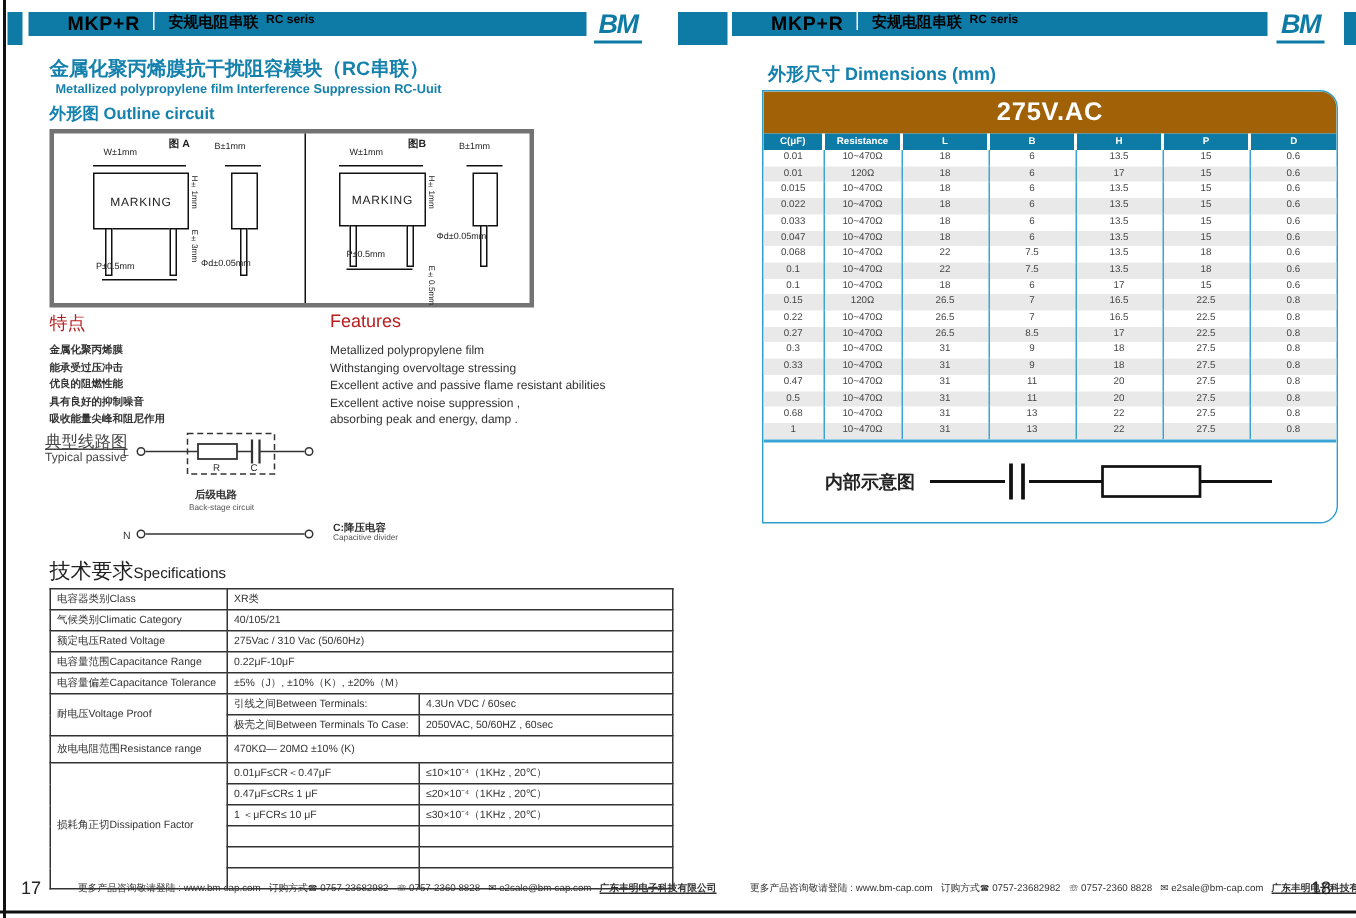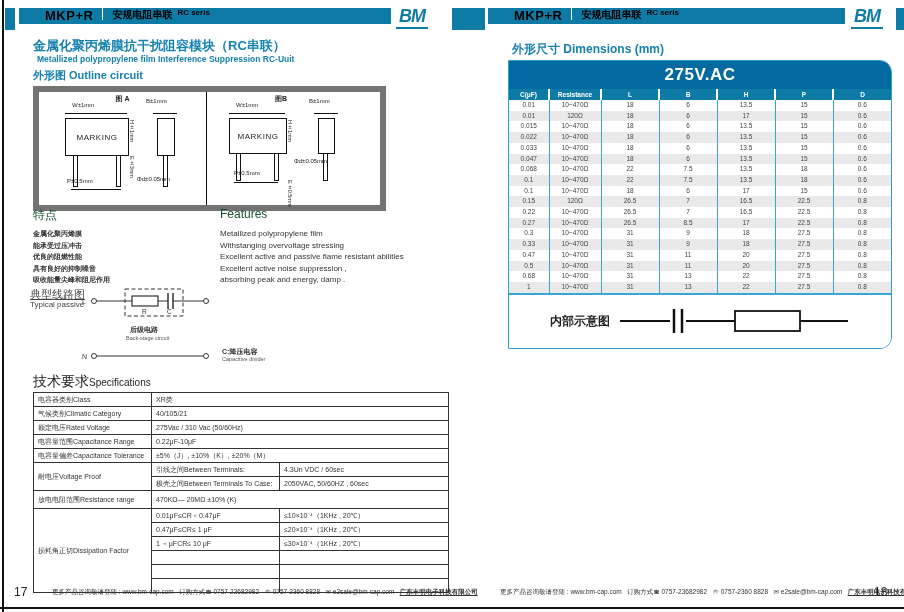--- a/index.html
+++ b/index.html
@@ -14,46 +14,46 @@
   .hdr-sep{width:1px;height:12px;background:#fff;margin:0 9px;}
   .hdr-cn{font-size:10px;font-weight:bold;white-space:nowrap;}
   .hdr-en{font-size:8px;font-weight:bold;margin-left:5px;white-space:nowrap;}
   .bm-logo{font-style:italic;font-weight:bold;font-size:18px;line-height:20px;color:#0e7ba6;
            border-bottom:2px solid #0e7ba6;padding:0 3px 1px 3px;letter-spacing:-1px;background:#fff;}
 
   
   .title-cn{font-size:13px;font-weight:bold;color:#1581ad;}
   .title-en{font-size:8.5px;font-weight:bold;color:#1581ad;}
   .sec-blue{font-size:11px;font-weight:bold;color:#1581ad;}
-  .draw-box{width:317px;height:113px;border:6px solid #737373;padding-left:24px;}
+  .draw-box{width:317px;height:113px;border:3px solid #737373;}
   .draw-div{position:absolute;left:167px;top:0;width:1px;height:100%;background:#111;}
   .fig-label{position:absolute;top:2px;width:100%;text-align:center;font-size:7px;color:#222;font-weight:bold;}
   .comp-body{position:absolute;border:1.5px solid #111;display:flex;align-items:center;justify-content:center;
              font-size:8px;letter-spacing:.5px;color:#222;background:#fff;}
   .lead{position:absolute;width:3px;border:1px solid #111;background:#fff;}
   .dim-line{position:absolute;border-top:1px solid #111;}
   .dim-lbl{position:absolute;font-size:6px;color:#222;white-space:nowrap;}
   .dim-vert{position:absolute;font-size:5.5px;color:#222;writing-mode:vertical-rl;white-space:nowrap;}
-  .sec-hd{font-size:12px;color:#14532d;}
+  .sec-hd{font-size:12px;color:#b91c1c;}
   .feat-item-cn{font-size:7px;font-weight:bold;color:#333;line-height:11.5px;}
   .feat-item-en{font-size:8px;color:#333;line-height:11.5px;}
   .circ-hd{font-size:11px;color:#444;text-decoration:underline;}
   .circ-hd-en{font-size:8px;color:#444;}
   .divider-cn{font-size:7px;font-weight:bold;color:#333;}
   .divider-en{font-size:5.5px;color:#555;}
   .spec-title-cn{font-size:14px;color:#222;}
   .spec-title-en{font-size:10px;color:#222;}
   table.specs{border-collapse:collapse;table-layout:fixed;width:415px;}
   table.specs td{border:1px solid #333;font-size:7px;color:#333;height:11px;line-height:9px;
                  padding:1px 4px;text-align:left;overflow:hidden;white-space:nowrap;}
   table.specs tr.tall td{height:15px;}
 
   
   .dims-wrap{width:382px;border:1.5px solid #2d9fcf;border-radius:0 12px 12px 0;overflow:hidden;background:#fff;}
-  .dims-vhdr{height:28px;background:#0369a1;color:#fff;display:flex;align-items:center;justify-content:center;
+  .dims-vhdr{height:28px;background:#a16207;color:#fff;display:flex;align-items:center;justify-content:center;
              font-size:17px;font-weight:bold;letter-spacing:.5px;}
   table.dims{border-collapse:collapse;table-layout:fixed;width:100%;}
   table.dims th{background:#0e7ba6;color:#fff;font-size:6.5px;font-weight:bold;height:11px;
                 border-left:2px solid #fff;padding:0;}
   table.dims th:first-child{border-left:none;}
   table.dims td{font-size:6.5px;color:#444;text-align:center;height:10.7px;line-height:10.7px;
                 padding:0;border-left:1px solid #3aa5d4;}
   table.dims td:first-child{border-left:none;}
   table.dims tbody tr:nth-of-type(even){background:#e9e9e9;}
   .res-grid{display:grid;grid-template-columns:52px 56px 56px 56px 56px 56px auto;border-top:2px solid #3aa5d4;}

